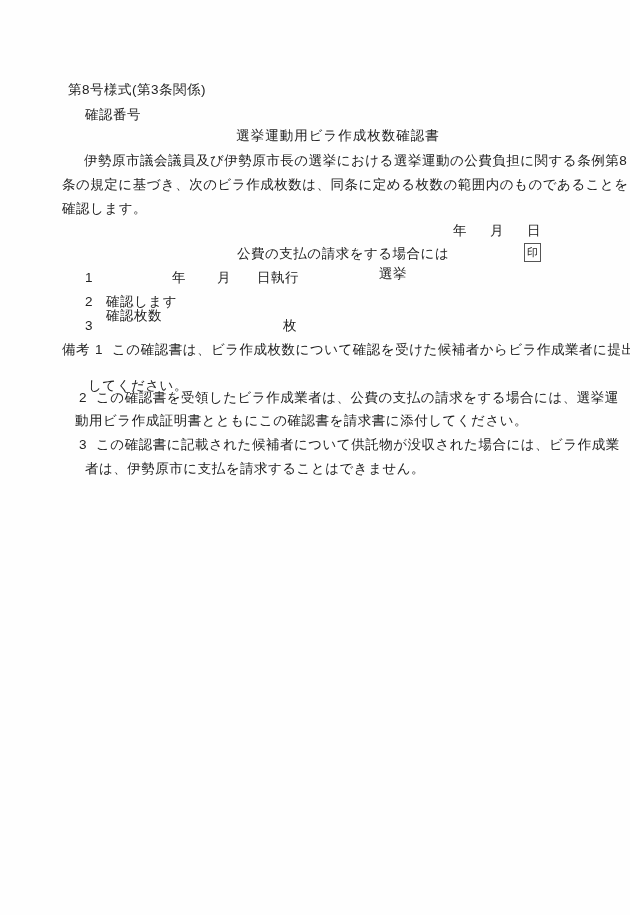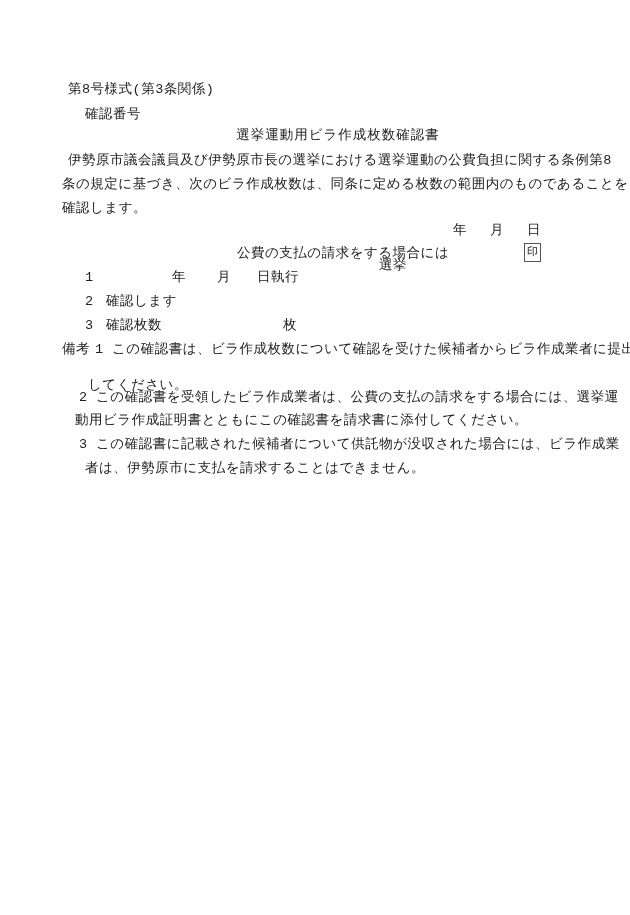--- a/index.html
+++ b/index.html
@@ -6,21 +6,21 @@
     margin: 0;
     padding: 0;
     background: #ffffff;
   }
   .page {
     position: relative;
     width: 630px;
     height: 915px;
     background: #fefefe;
     color: #222222;
-    font-family: Liberation Mono, monospace;
+    font-family: Liberation Sans, sans-serif;
     font-size: 13.5px;
     overflow: hidden;
   }
   .t {
     position: absolute;
     white-space: pre;
     line-height: 1.15;
     letter-spacing: 0.5px;
   }
   .title {
@@ -46,44 +46,44 @@
 </style>
 </head>
 <body>
 
 <div class="page">
 
   <div class="t" style="left:68px; top:82px">第8号様式(第3条関係)</div>
   <div class="t" style="left:85px; top:107px">確認番号</div>
   <div class="t title" style="top:128px">選挙運動用ビラ作成枚数確認書</div>
 
-  <div class="t" style="left:68px; top:153px">伊勢原市議会議員及び伊勢原市長の選挙における選挙運動の公費負担に関する条例第8</div>
+  <div class="t" style="left:84px; top:153px">伊勢原市議会議員及び伊勢原市長の選挙における選挙運動の公費負担に関する条例第8</div>
   <div class="t" style="left:62px; top:177px">条の規定に基づき、次のビラ作成枚数は、同条に定める枚数の範囲内のものであることを</div>
   <div class="t" style="left:62px; top:201px">確認します。</div>
 
   <span class="t" style="left:453px; top:223px">年</span>
   <span class="t" style="left:490px; top:223px">月</span>
   <span class="t" style="left:527px; top:223px">日</span>
 
   <div class="t" style="left:237px; top:246px">公費の支払の請求をする場合には</div>
   <div class="seal">
     <span>印</span>
   </div>
 
   <span class="t" style="left:85px;  top:270px">1</span>
   <span class="t" style="left:172px; top:270px">年</span>
   <span class="t" style="left:217px; top:270px">月</span>
   <span class="t" style="left:257px; top:270px">日執行</span>
-  <span class="t" style="left:379px; top:258px">選挙</span>
+  <span class="t" style="left:379px; top:266px">選挙</span>
 
   <span class="t" style="left:85px;  top:294px">2</span>
   <span class="t" style="left:106px; top:294px">確認します</span>
 
   <span class="t" style="left:85px;  top:318px">3</span>
-  <span class="t" style="left:106px; top:318px">確認枚数</span>
+  <span class="t" style="left:106px; top:308px">確認枚数</span>
   <span class="t" style="left:283px; top:318px">枚</span>
 
   <span class="t" style="left:62px;  top:342px">備考</span>
   <span class="t" style="left:95px;  top:342px">1</span>
   <span class="t" style="left:112px; top:342px">この確認書は、ビラ作成枚数について確認を受けた候補者からビラ作成業者に提出</span>
   <span class="t" style="left:88px;  top:378px">してください。</span>
 
   <span class="t" style="left:79px;  top:390px">2</span>
   <span class="t" style="left:96px;  top:390px">この確認書を受領したビラ作成業者は、公費の支払の請求をする場合には、選挙運</span>
   <span class="t" style="left:75px;  top:413px">動用ビラ作成証明書とともにこの確認書を請求書に添付してください。</span>

